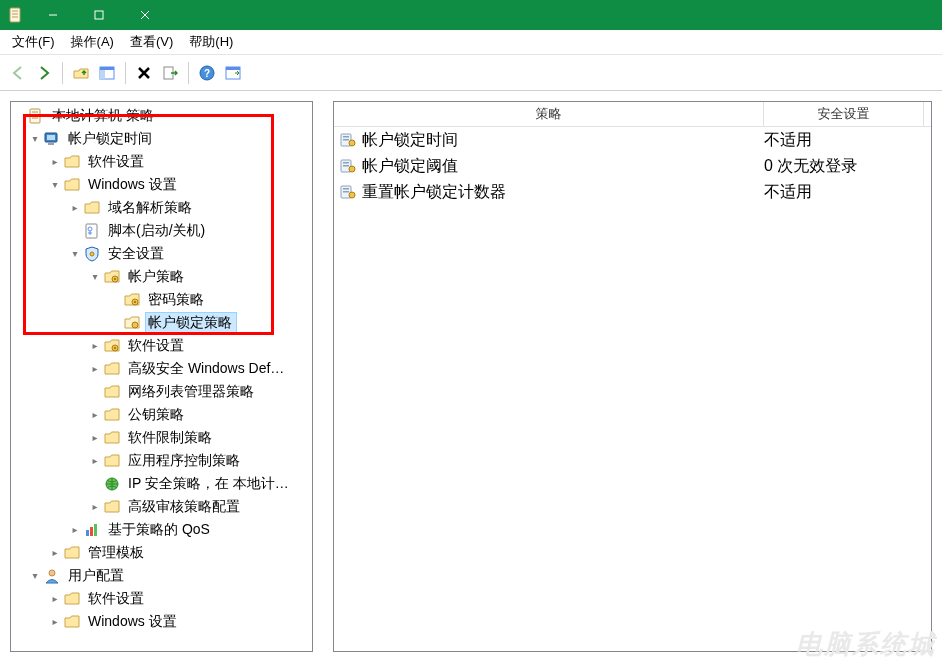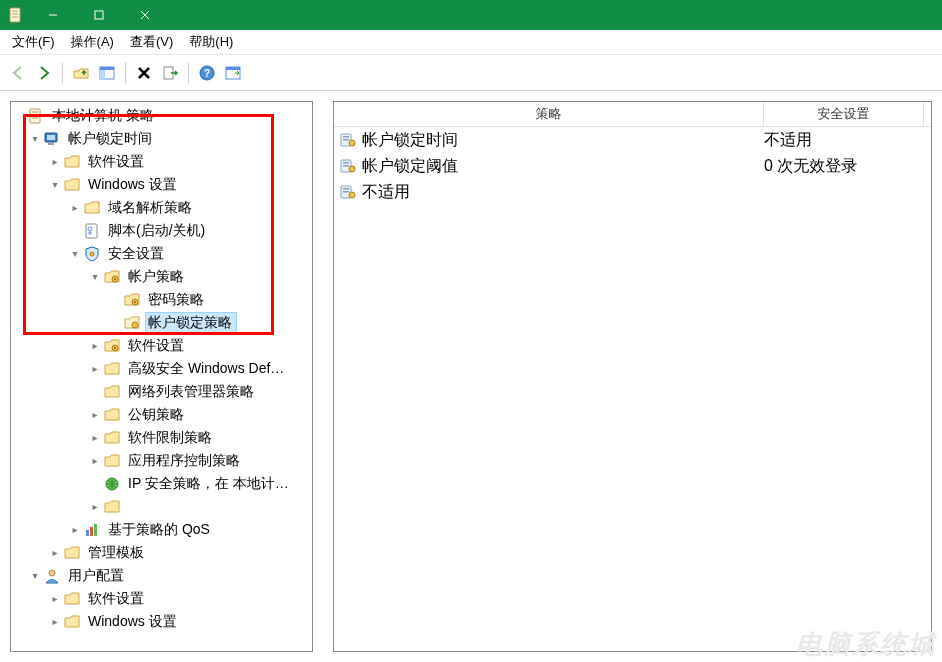--- a/index.html
+++ b/index.html
@@ -441,20 +441,21 @@
         <span class="lbl-wrap">IP 安全策略，在 本地计…</span>
       </div>
 
       <div class="tree-row" style="padding-left:76px">
         <span class="twist">▸</span>
         <span class="node-icon">
             <svg viewBox="0 0 16 16">
               <use href="#ic-folder"></use>
             </svg>
           </span>
+        <span class="lbl-wrap">高级审核策略配置</span>
       </div>
 
       <div class="tree-row" style="padding-left:56px">
         <span class="twist">▸</span>
         <span class="node-icon">
             <svg viewBox="0 0 16 16">
               <use href="#ic-bars"></use>
             </svg>
           </span>
         <span class="lbl-wrap">基于策略的 QoS</span>
@@ -527,20 +528,21 @@
           </span>
         <span class="lcell" style="width:402px">帐户锁定阈值</span>
         <span class="lcell" style="width:160px">0 次无效登录</span>
       </div>
       <div class="list-row">
         <span class="icn">
             <svg viewBox="0 0 16 16">
               <use href="#ic-policy-row"></use>
             </svg>
           </span>
+        <span class="lcell" style="width:402px">重置帐户锁定计数器</span>
         <span class="lcell" style="width:160px">不适用</span>
       </div>
     </div>
   </div>
 
 </div>
 
 <div class="watermark">电脑系统城</div>
 
 </body></html>

